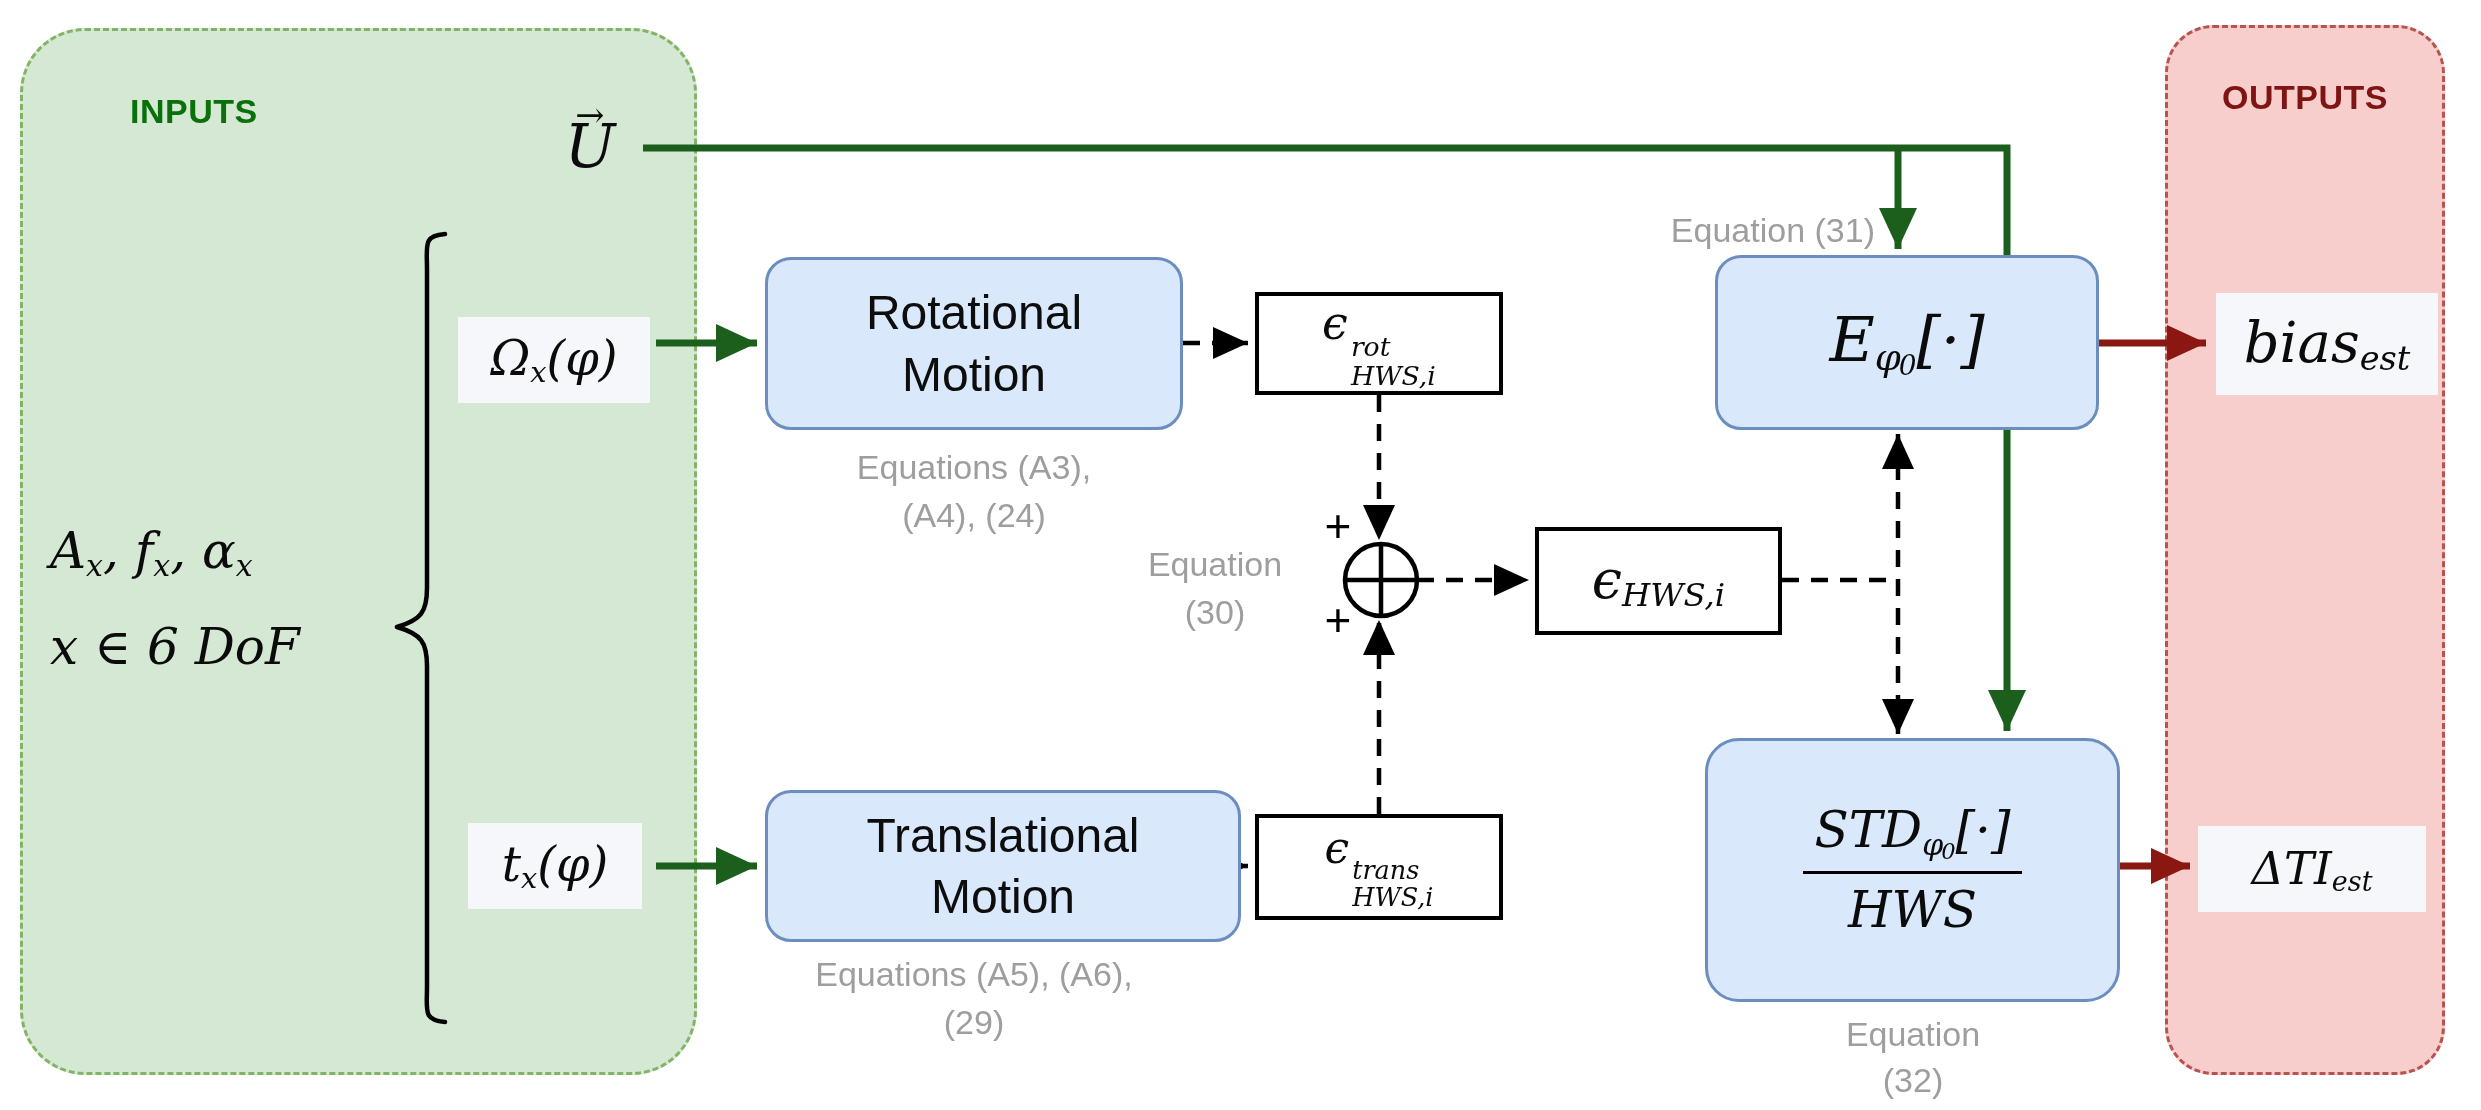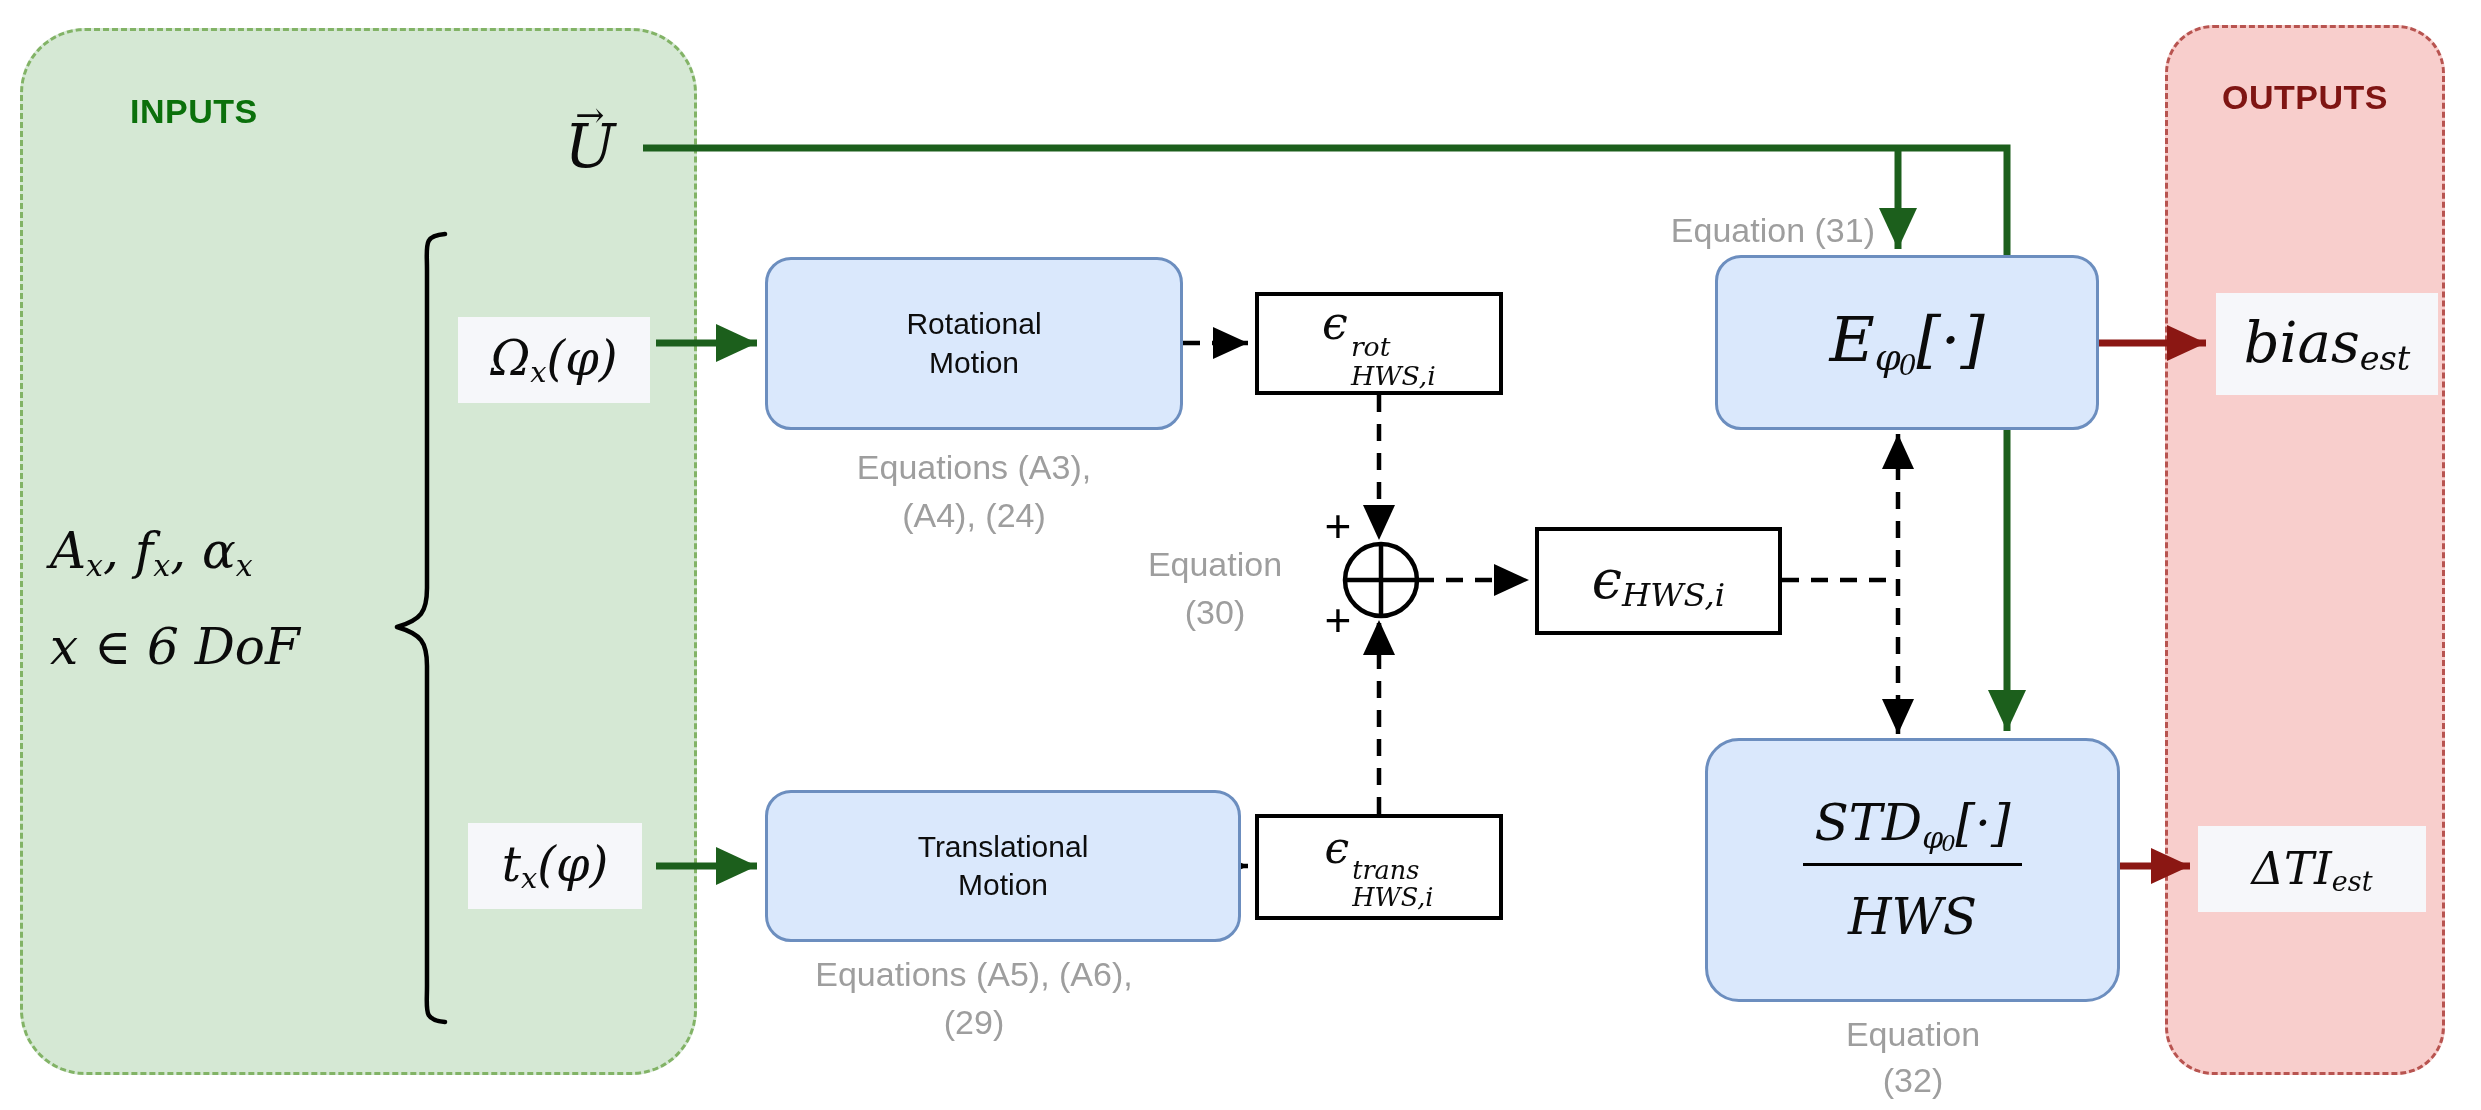--- a/index.html
+++ b/index.html
@@ -11,31 +11,31 @@
   .node{position:absolute;z-index:2;box-sizing:border-box;display:flex;align-items:center;justify-content:center;text-align:center;}
   .txt{position:absolute;z-index:2;}
 
   .inputs-panel{background:var(--panel-green-bg);border:3.5px dashed var(--panel-green-border);border-radius:65px;}
   .outputs-panel{background:var(--panel-red-bg);border:3.5px dashed var(--panel-red-border);border-radius:48px;}
   .panel-title{font-weight:700;font-size:34px;letter-spacing:.5px;}
   .inputs-title{color:var(--inputs-title);}
   .outputs-title{color:var(--outputs-title);width:280px;text-align:center;}
 
   .blue-box{background:var(--box-blue-bg);border:3px solid var(--box-blue-border);border-radius:26px;}
-  .blue-box .bl{font-size:30px;line-height:1.28;color:#0d0d0d;text-align:center;}
+  .blue-box .bl{font-size:48px;line-height:1.28;color:#0d0d0d;text-align:center;}
   .eps-box{background:#ffffff;border:4.5px solid #000;}
   .mlabel{background:var(--label-bg);}
 
   .math{font-family:"DejaVu Serif","Liberation Serif",serif;font-style:italic;color:#0b0b0b;white-space:nowrap;}
   .msub{font-size:.6em;vertical-align:-.25em;}
   .msub2{font-size:.45em;vertical-align:-.5em;margin-left:-2px;}
   .mstack{display:inline-flex;flex-direction:column;align-items:flex-start;font-size:.58em;line-height:1.08;vertical-align:-.62em;margin-left:3px;}
   .mfrac{display:inline-flex;flex-direction:column;align-items:center;line-height:1.2;}
   .mnum{padding:0 12px 6px;border-bottom:3.5px solid #000;}
-  .mden{padding-top:21px;}
+  .mden{padding-top:6px;}
   .mvec{position:relative;display:inline-block;}
   .macc{position:absolute;top:-.45em;left:.3em;font-size:.58em;font-style:normal;}
 
   .note{color:var(--annotation-gray);font-size:34px;line-height:1.42;text-align:center;}
   .note.right{text-align:right;}
   .plus{position:absolute;z-index:2;font-size:46px;color:#000;line-height:40px;width:40px;text-align:center;font-family:"Liberation Sans",sans-serif;}
 
   .ln-green{stroke:var(--line-green);stroke-width:7;fill:none;}
   .ln-red{stroke:var(--line-red);stroke-width:7;fill:none;}
   .ln-dash{stroke:#000;stroke-width:4.5;fill:none;stroke-dasharray:17 12;}

